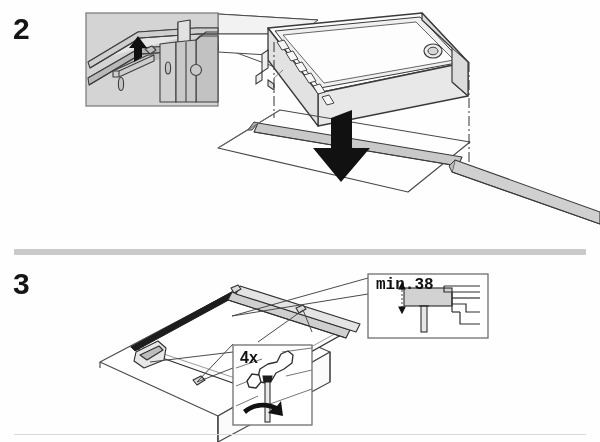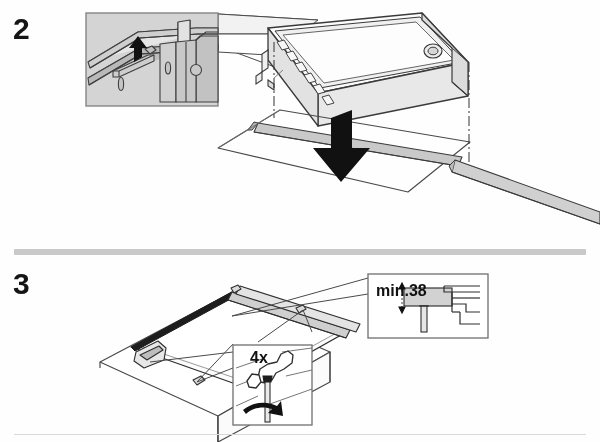--- a/index.html
+++ b/index.html
@@ -289,20 +289,20 @@
       </g>
 
       <g stroke="#4a4a4a" stroke-width="1.1" fill="none">
         <path d="M218,160 L218,186"></path>
         <path d="M330,96 L330,126"></path>
       </g>
     </svg>
 
     <div class="step-number" id="step-3-number" style="left:13px; top:13px; position:absolute;">3</div>
 
-    <div class="callout-label" style="left:250px; top:93px;text-align:right;">4x</div>
-
-    <div class="callout-label" style="left:376px; top:26px;">min.38</div>
+    <div class="callout-label" style="left:240px; top:93px;text-align:right;">4x</div>
+
+    <div class="callout-label" style="left:376px; top:20px;font-family:Liberation Mono, monospace;">min.38</div>
   </div>
 
   <div class="divider" id="divider-bottom"></div>
 
 </div>
 
 </body></html>

